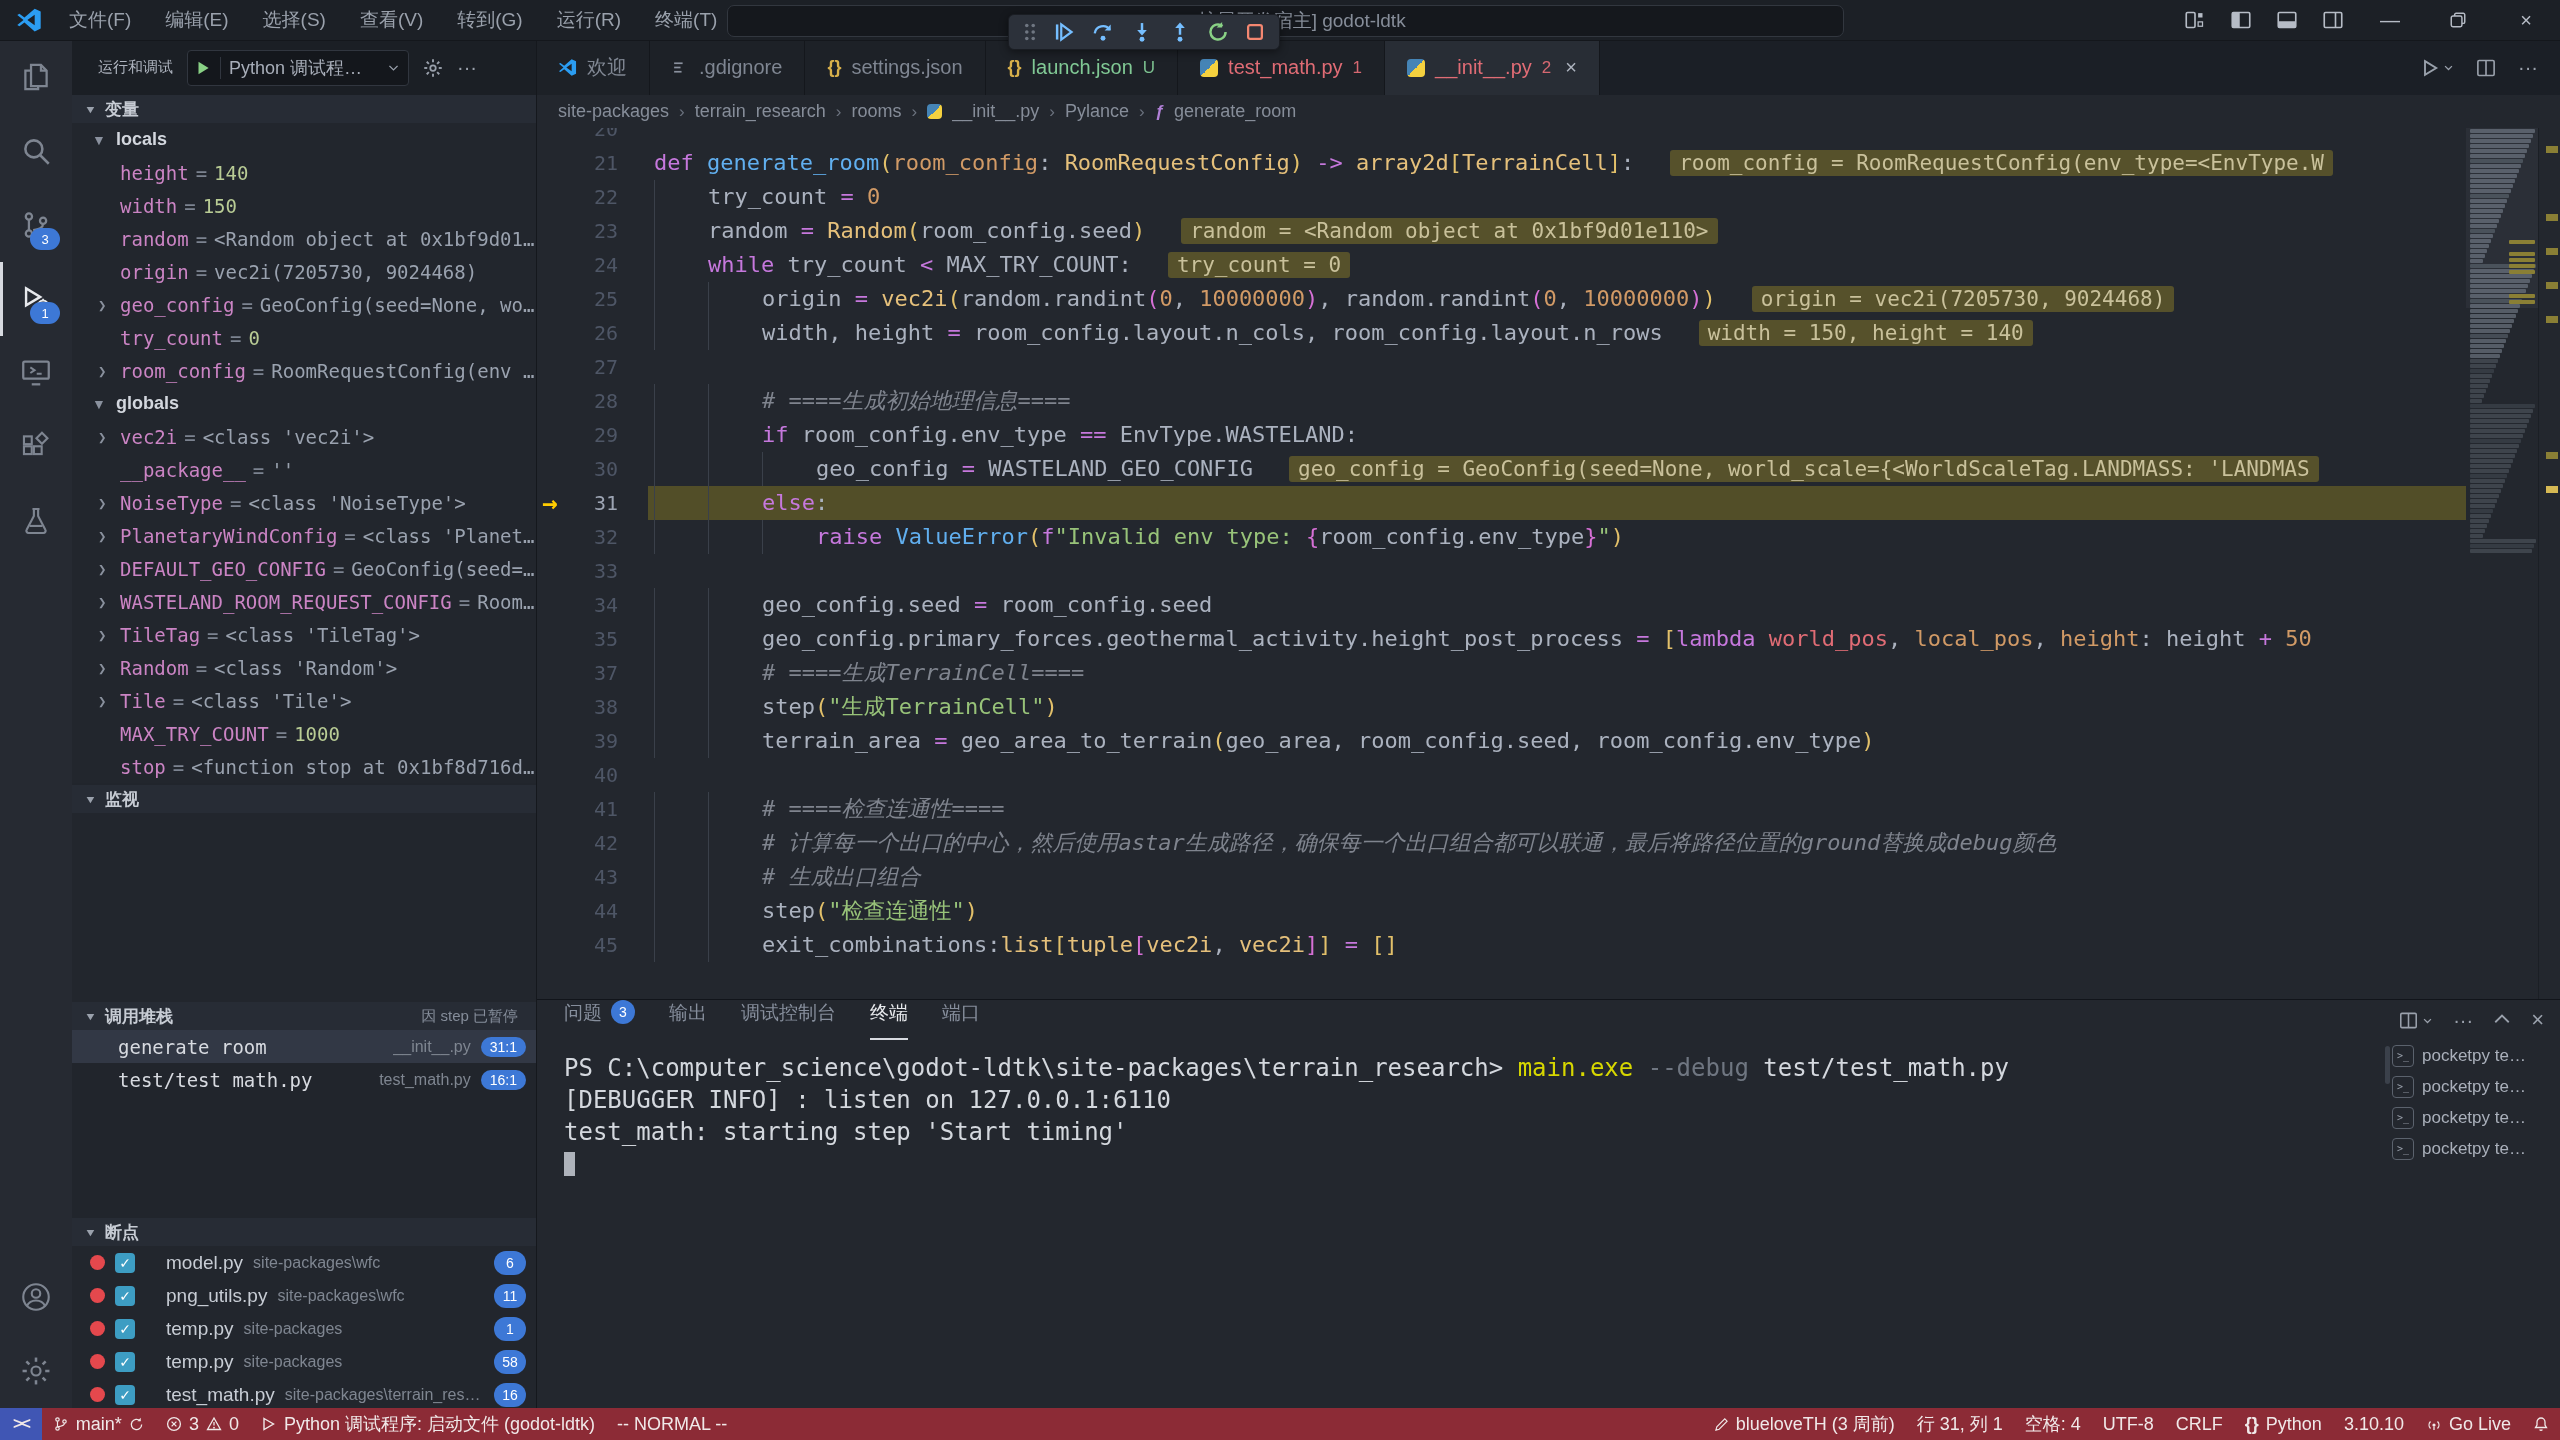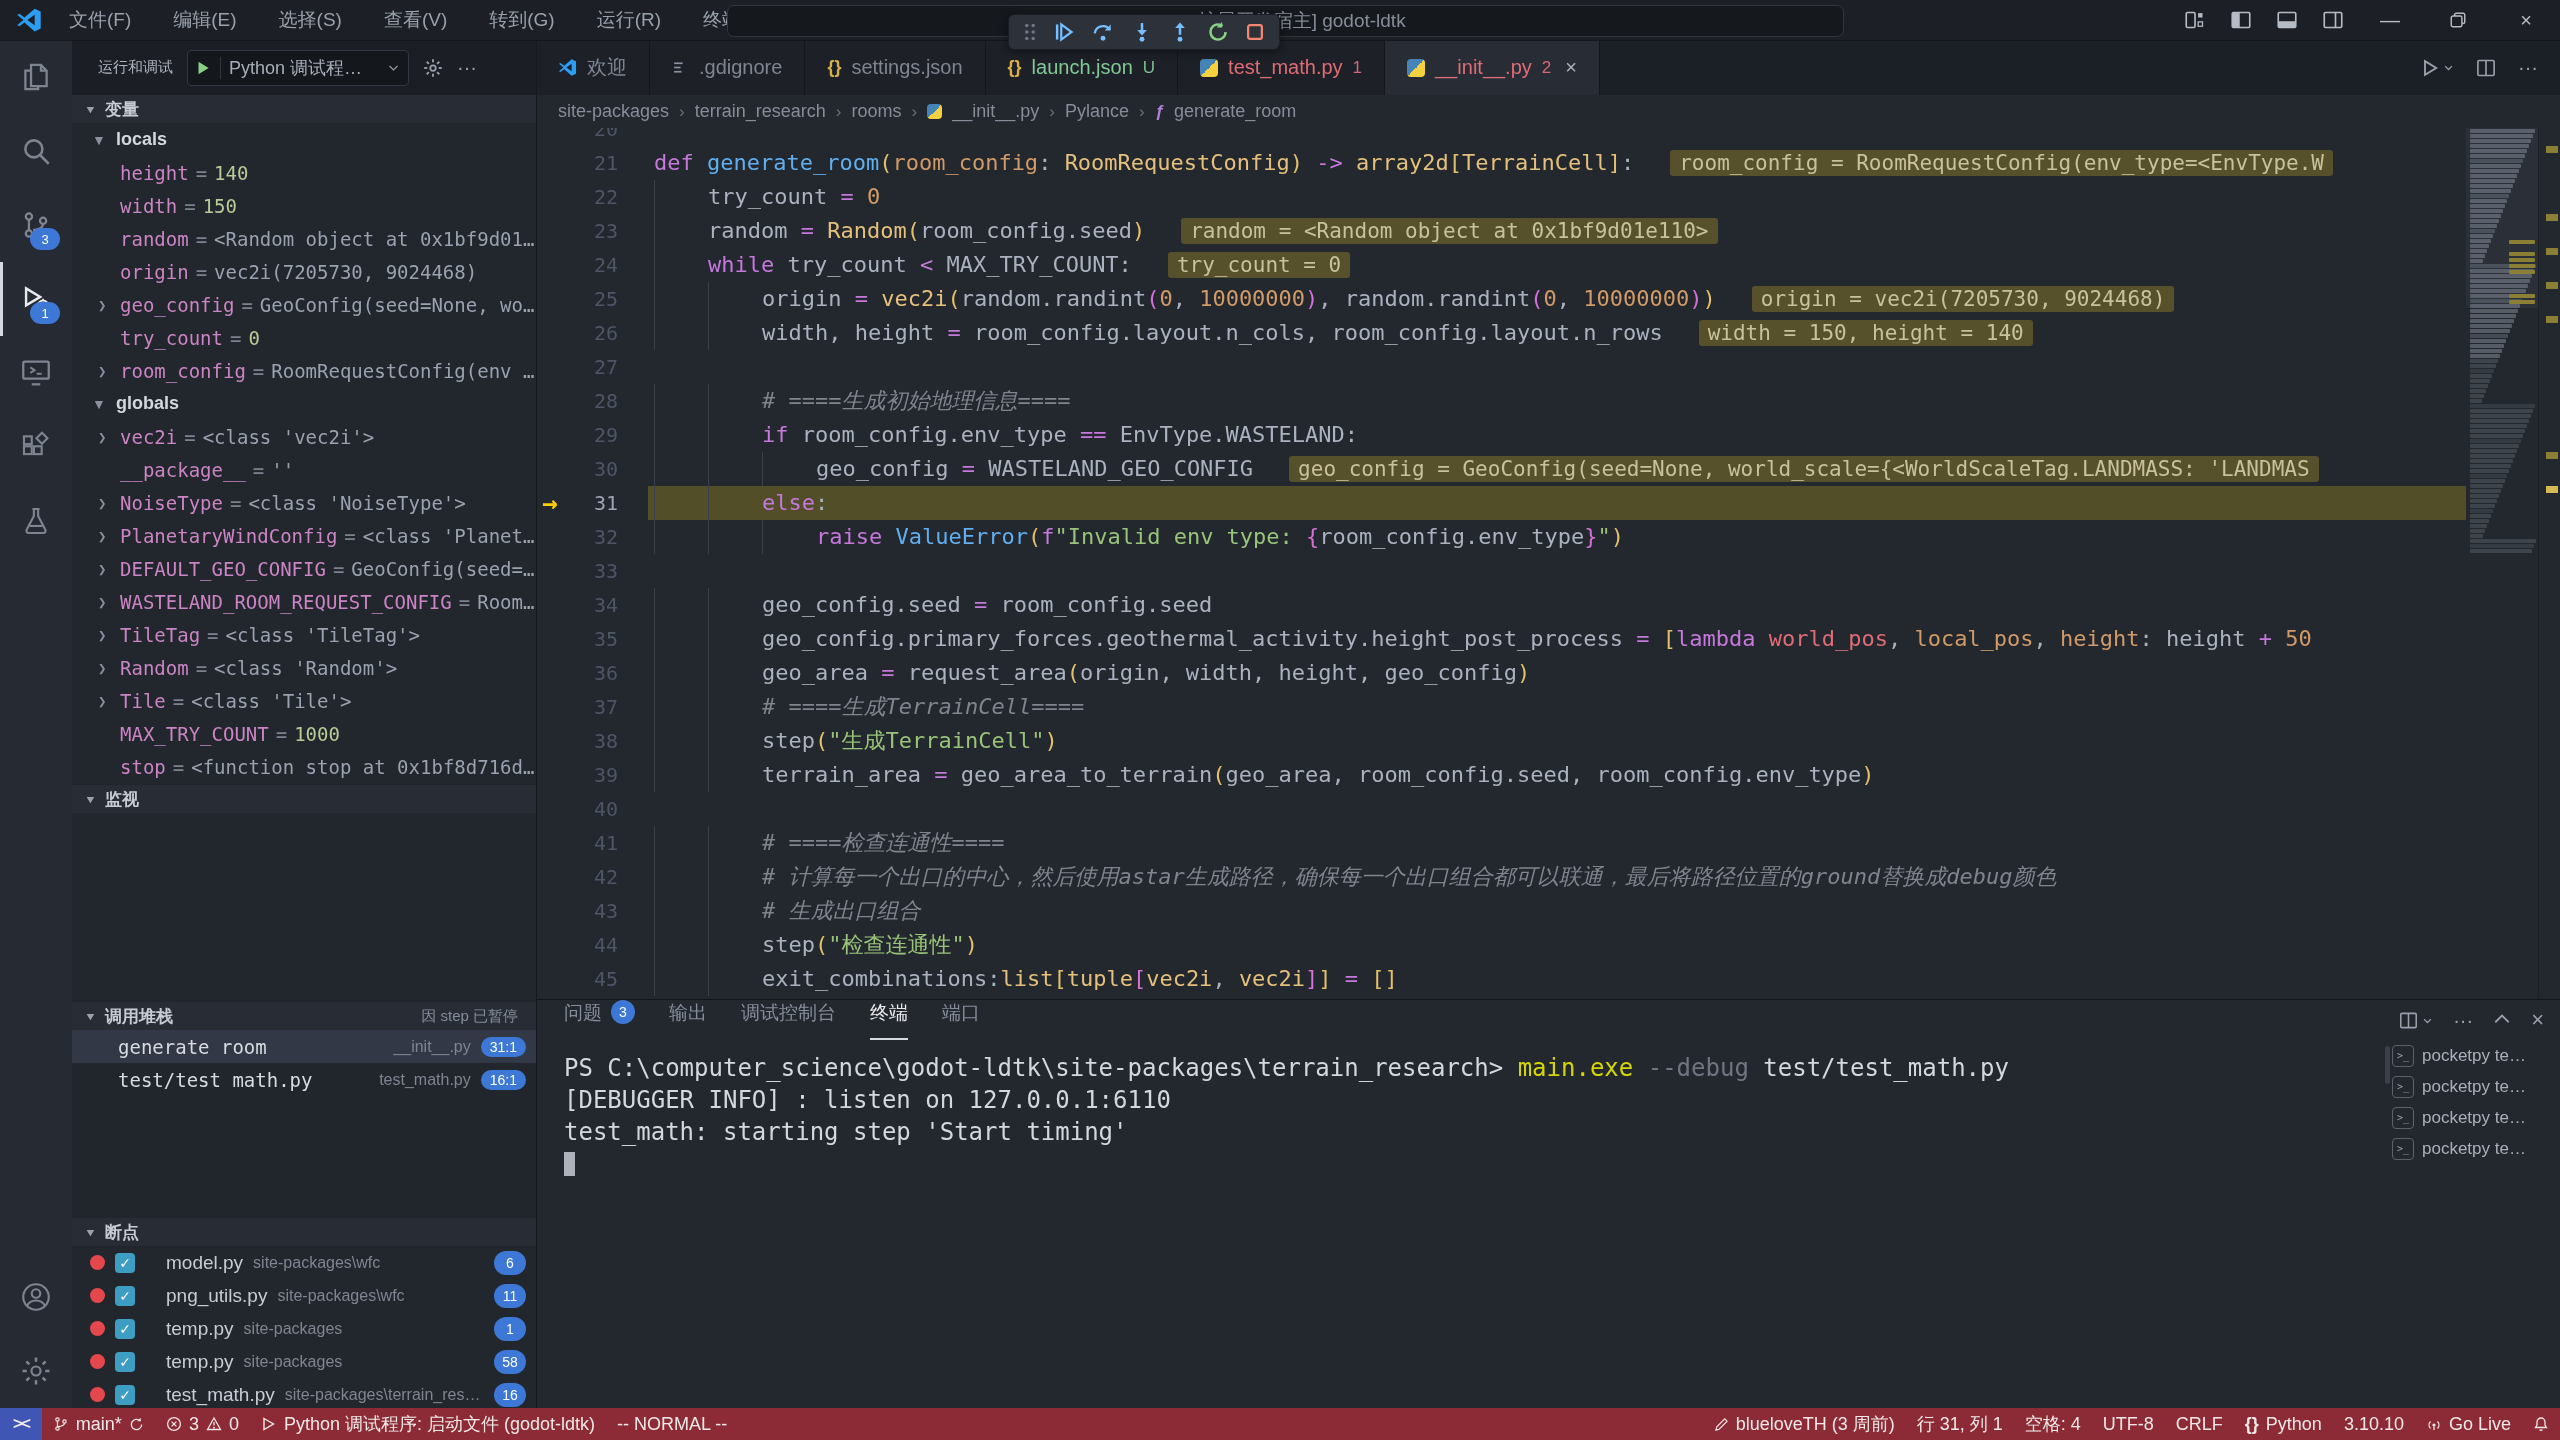--- a/index.html
+++ b/index.html
@@ -5,21 +5,21 @@
   html,body{margin:0;padding:0;background:#101216;}
   #app{position:relative;width:2560px;height:1440px;background:#23272e;overflow:hidden;
        font-family:"Liberation Sans",sans-serif;color:#abb2bf;-webkit-font-smoothing:antialiased;}
   .mono{font-family:"DejaVu Sans Mono",monospace;}
   svg{display:block;}
 
   
   .titlebar{position:absolute;left:0;top:0;width:2560px;height:40px;background:#1c2026;
             display:flex;align-items:center;z-index:40;border-bottom:1px solid #14171c;}
   .vslogo{width:26px;height:26px;margin:0 14px 0 16px;}
-  .menubar{display:flex;gap:16px;font-size:19px;color:#9aa1ac;}
+  .menubar{display:flex;gap:8px;font-size:19px;color:#9aa1ac;}
   .menubar .menu{padding:4px 13px;border-radius:6px;}
   .navarrows{display:flex;gap:26px;margin-left:52px;color:#7d8490;font-size:22px;}
   .searchbox{position:absolute;left:727px;top:5px;width:1115px;height:30px;background:#15181d;
              border:1px solid #32373f;border-radius:7px;display:flex;align-items:center;justify-content:center;
              gap:10px;color:#868d99;font-size:19px;}
   .wincontrols{position:absolute;right:0;top:0;height:40px;display:flex;align-items:center;color:#b6bcc6;}
   .lay-ico{width:46px;display:flex;justify-content:center;}
   .winbtn{width:68px;height:40px;display:flex;align-items:center;justify-content:center;font-size:20px;}
 
   
@@ -672,21 +672,20 @@
             <div class="codeline"><span class="ln">26</span><span class="ctext"><span class="ind"></span><span class="ind"></span><span class="t-d">width, height </span><span class="t-o">=</span><span class="t-d"> room_config.layout.n_cols, room_config.layout.n_rows</span><span class="inlineval">width = 150, height = 140</span></span></div>
             <div class="codeline"><span class="ln">27</span><span class="ctext"></span></div>
             <div class="codeline"><span class="ln">28</span><span class="ctext"><span class="ind"></span><span class="ind"></span><span class="t-c"># ====生成初始地理信息====</span></span></div>
             <div class="codeline"><span class="ln">29</span><span class="ctext"><span class="ind"></span><span class="ind"></span><span class="t-k">if</span><span class="t-d"> room_config.env_type </span><span class="t-o">==</span><span class="t-d"> EnvType.WASTELAND:</span></span></div>
             <div class="codeline"><span class="ln">30</span><span class="ctext"><span class="ind"></span><span class="ind"></span><span class="ind"></span><span class="t-d">geo_config </span><span class="t-o">=</span><span class="t-d"> WASTELAND_GEO_CONFIG</span><span class="inlineval">geo_config = GeoConfig(seed=None, world_scale={&lt;WorldScaleTag.LANDMASS: 'LANDMAS</span></span></div>
             <div class="codeline cur"><span class="curarrow">→</span><span class="ln">31</span><span class="ctext"><span class="ind"></span><span class="ind"></span><span class="t-k">else</span><span class="t-d">:</span></span></div>
             <div class="codeline"><span class="ln">32</span><span class="ctext"><span class="ind"></span><span class="ind"></span><span class="ind"></span><span class="t-k">raise </span><span class="t-f">ValueError</span><span class="t-p1">(</span><span class="t-k">f</span><span class="t-s">"Invalid env type: </span><span class="t-p2">{</span><span class="t-d">room_config.env_type</span><span class="t-p2">}</span><span class="t-s">"</span><span class="t-p1">)</span></span></div>
             <div class="codeline"><span class="ln">33</span><span class="ctext"></span></div>
             <div class="codeline"><span class="ln">34</span><span class="ctext"><span class="ind"></span><span class="ind"></span><span class="t-d">geo_config.seed </span><span class="t-o">=</span><span class="t-d"> room_config.seed</span></span></div>
             <div class="codeline"><span class="ln">35</span><span class="ctext"><span class="ind"></span><span class="ind"></span><span class="t-d">geo_config.primary_forces.geothermal_activity.height_post_process </span><span class="t-o">=</span><span class="t-d"> </span><span class="t-p1">[</span><span class="t-k">lambda</span><span class="t-d"> </span><span class="t-r">world_pos</span><span class="t-d">, </span><span class="t-v">local_pos</span><span class="t-d">, </span><span class="t-v">height</span><span class="t-d">: height </span><span class="t-o">+</span><span class="t-d"> </span><span class="t-n">50</span></span></div>
-            <div class="codeline"><span class="ln">36</span><span class="ctext"><span class="ind"></span><span class="ind"></span><span class="t-d">geo_area </span><span class="t-o">=</span><span class="t-d"> request_area</span><span class="t-p1">(</span><span class="t-d">origin, width, height, geo_config</span><span class="t-p1">)</span></span></div>
             <div class="codeline"><span class="ln">37</span><span class="ctext"><span class="ind"></span><span class="ind"></span><span class="t-c"># ====生成TerrainCell====</span></span></div>
             <div class="codeline"><span class="ln">38</span><span class="ctext"><span class="ind"></span><span class="ind"></span><span class="t-d">step</span><span class="t-p1">(</span><span class="t-s">"生成TerrainCell"</span><span class="t-p1">)</span></span></div>
             <div class="codeline"><span class="ln">39</span><span class="ctext"><span class="ind"></span><span class="ind"></span><span class="t-d">terrain_area </span><span class="t-o">=</span><span class="t-d"> geo_area_to_terrain</span><span class="t-p1">(</span><span class="t-d">geo_area, room_config.seed, room_config.env_type</span><span class="t-p1">)</span></span></div>
             <div class="codeline"><span class="ln">40</span><span class="ctext"></span></div>
             <div class="codeline"><span class="ln">41</span><span class="ctext"><span class="ind"></span><span class="ind"></span><span class="t-c"># ====检查连通性====</span></span></div>
             <div class="codeline"><span class="ln">42</span><span class="ctext"><span class="ind"></span><span class="ind"></span><span class="t-c"># 计算每一个出口的中心，然后使用astar生成路径，确保每一个出口组合都可以联通，最后将路径位置的ground替换成debug颜色</span></span></div>
             <div class="codeline"><span class="ln">43</span><span class="ctext"><span class="ind"></span><span class="ind"></span><span class="t-c"># 生成出口组合</span></span></div>
             <div class="codeline"><span class="ln">44</span><span class="ctext"><span class="ind"></span><span class="ind"></span><span class="t-d">step</span><span class="t-p1">(</span><span class="t-s">"检查连通性"</span><span class="t-p1">)</span></span></div>
             <div class="codeline"><span class="ln">45</span><span class="ctext"><span class="ind"></span><span class="ind"></span><span class="t-d">exit_combinations:</span><span class="t-t">list</span><span class="t-p1">[</span><span class="t-t">tuple</span><span class="t-p2">[</span><span class="t-t">vec2i</span><span class="t-d">, </span><span class="t-t">vec2i</span><span class="t-p2">]</span><span class="t-p1">]</span><span class="t-d"> </span><span class="t-o">=</span><span class="t-d"> </span><span class="t-p1">[]</span></span></div>
           </div>

